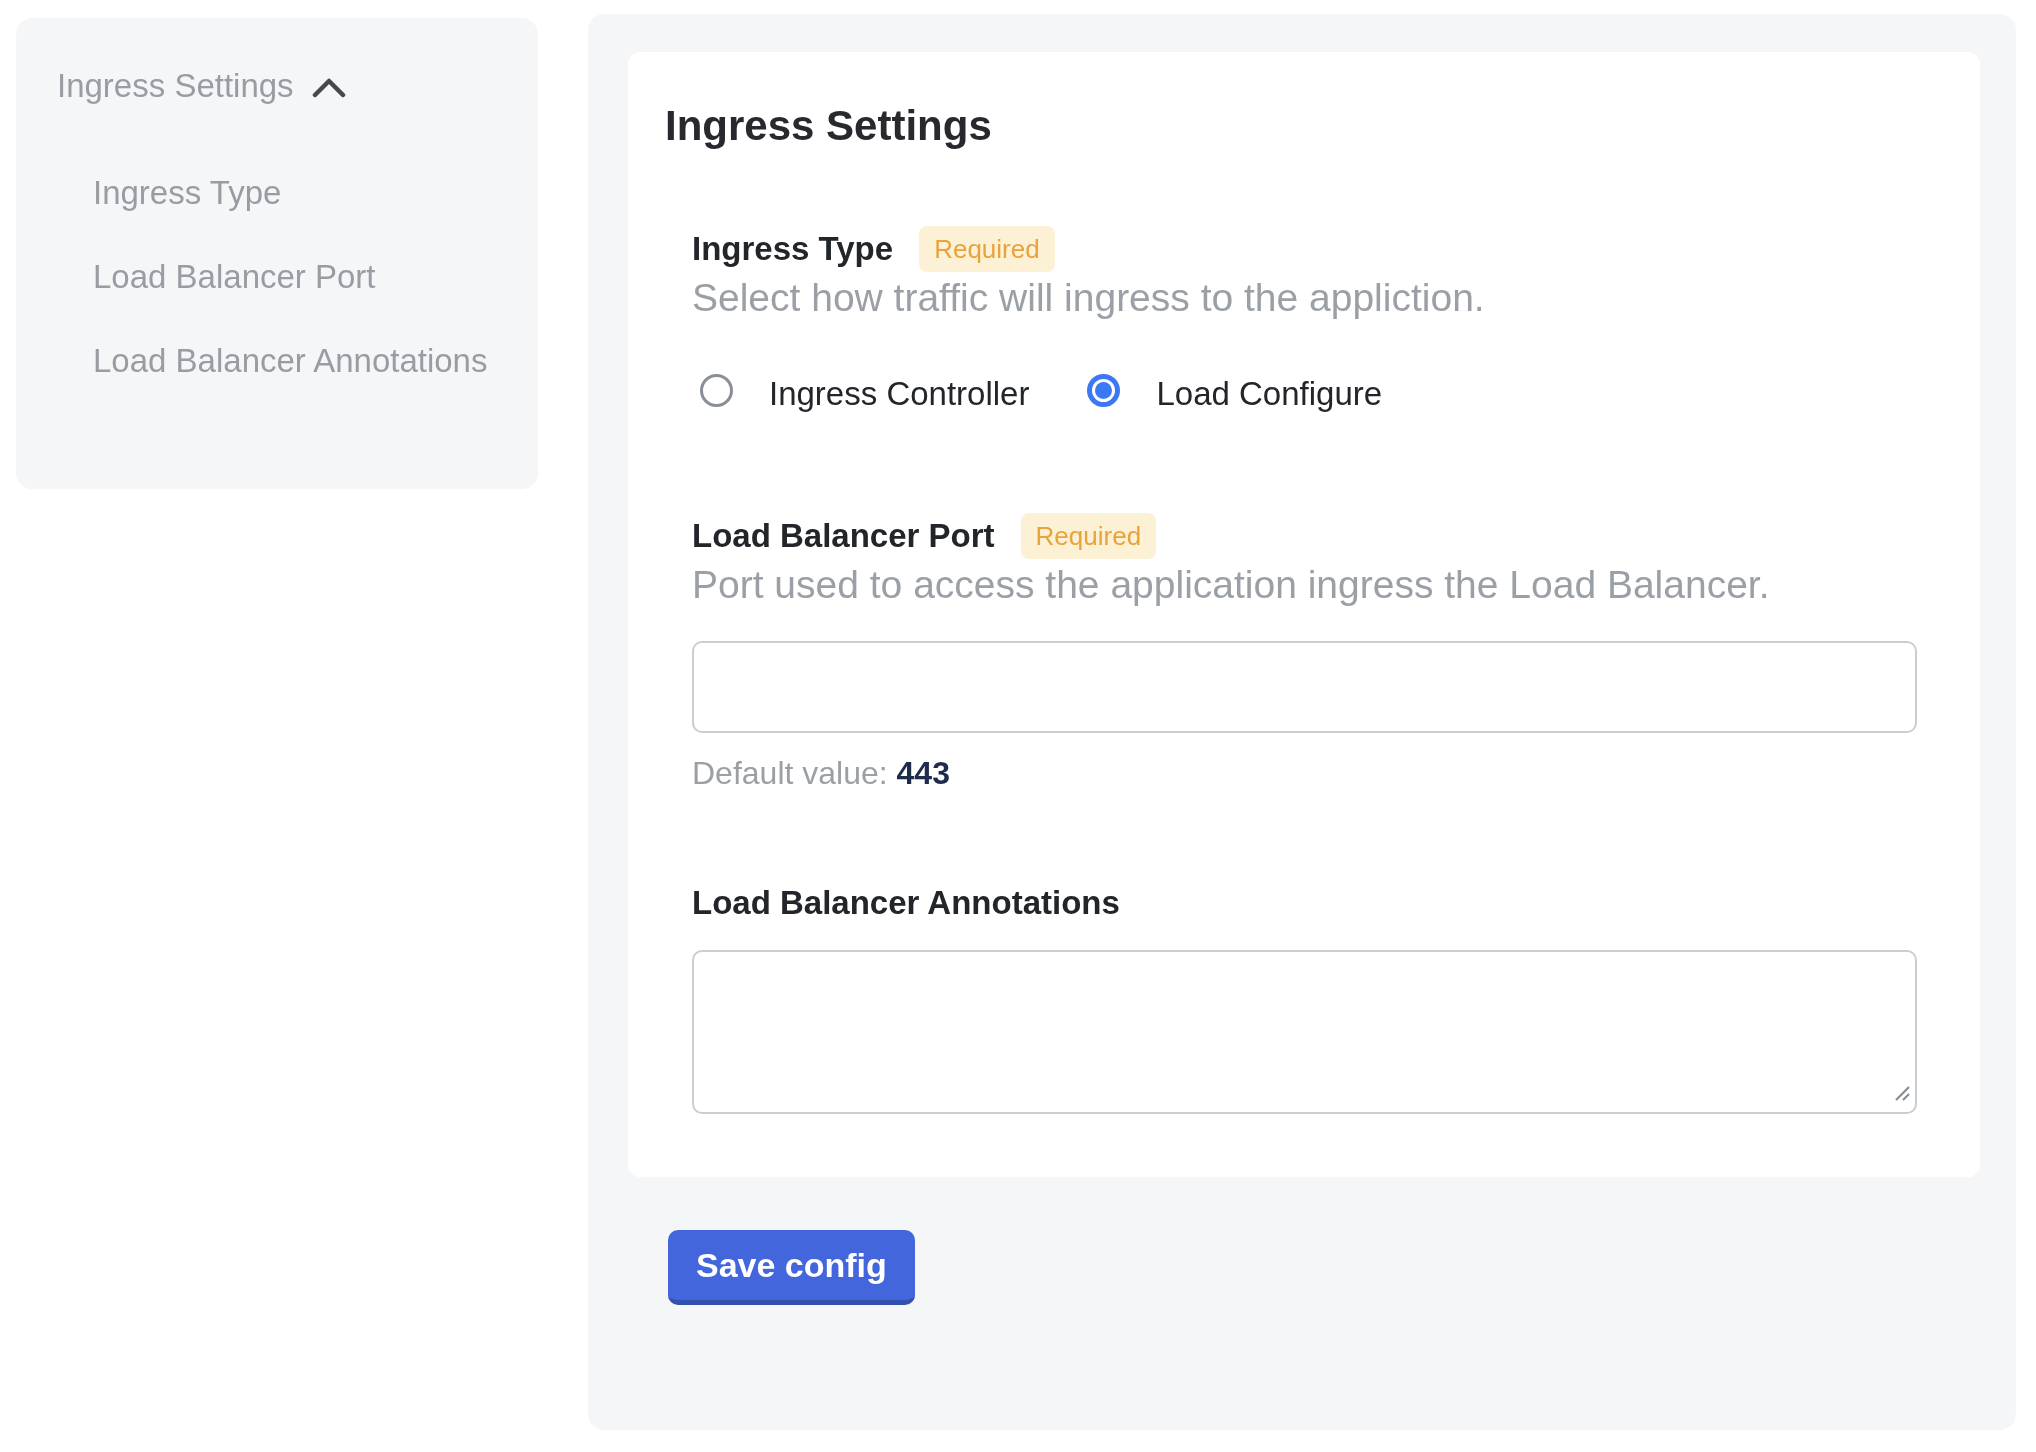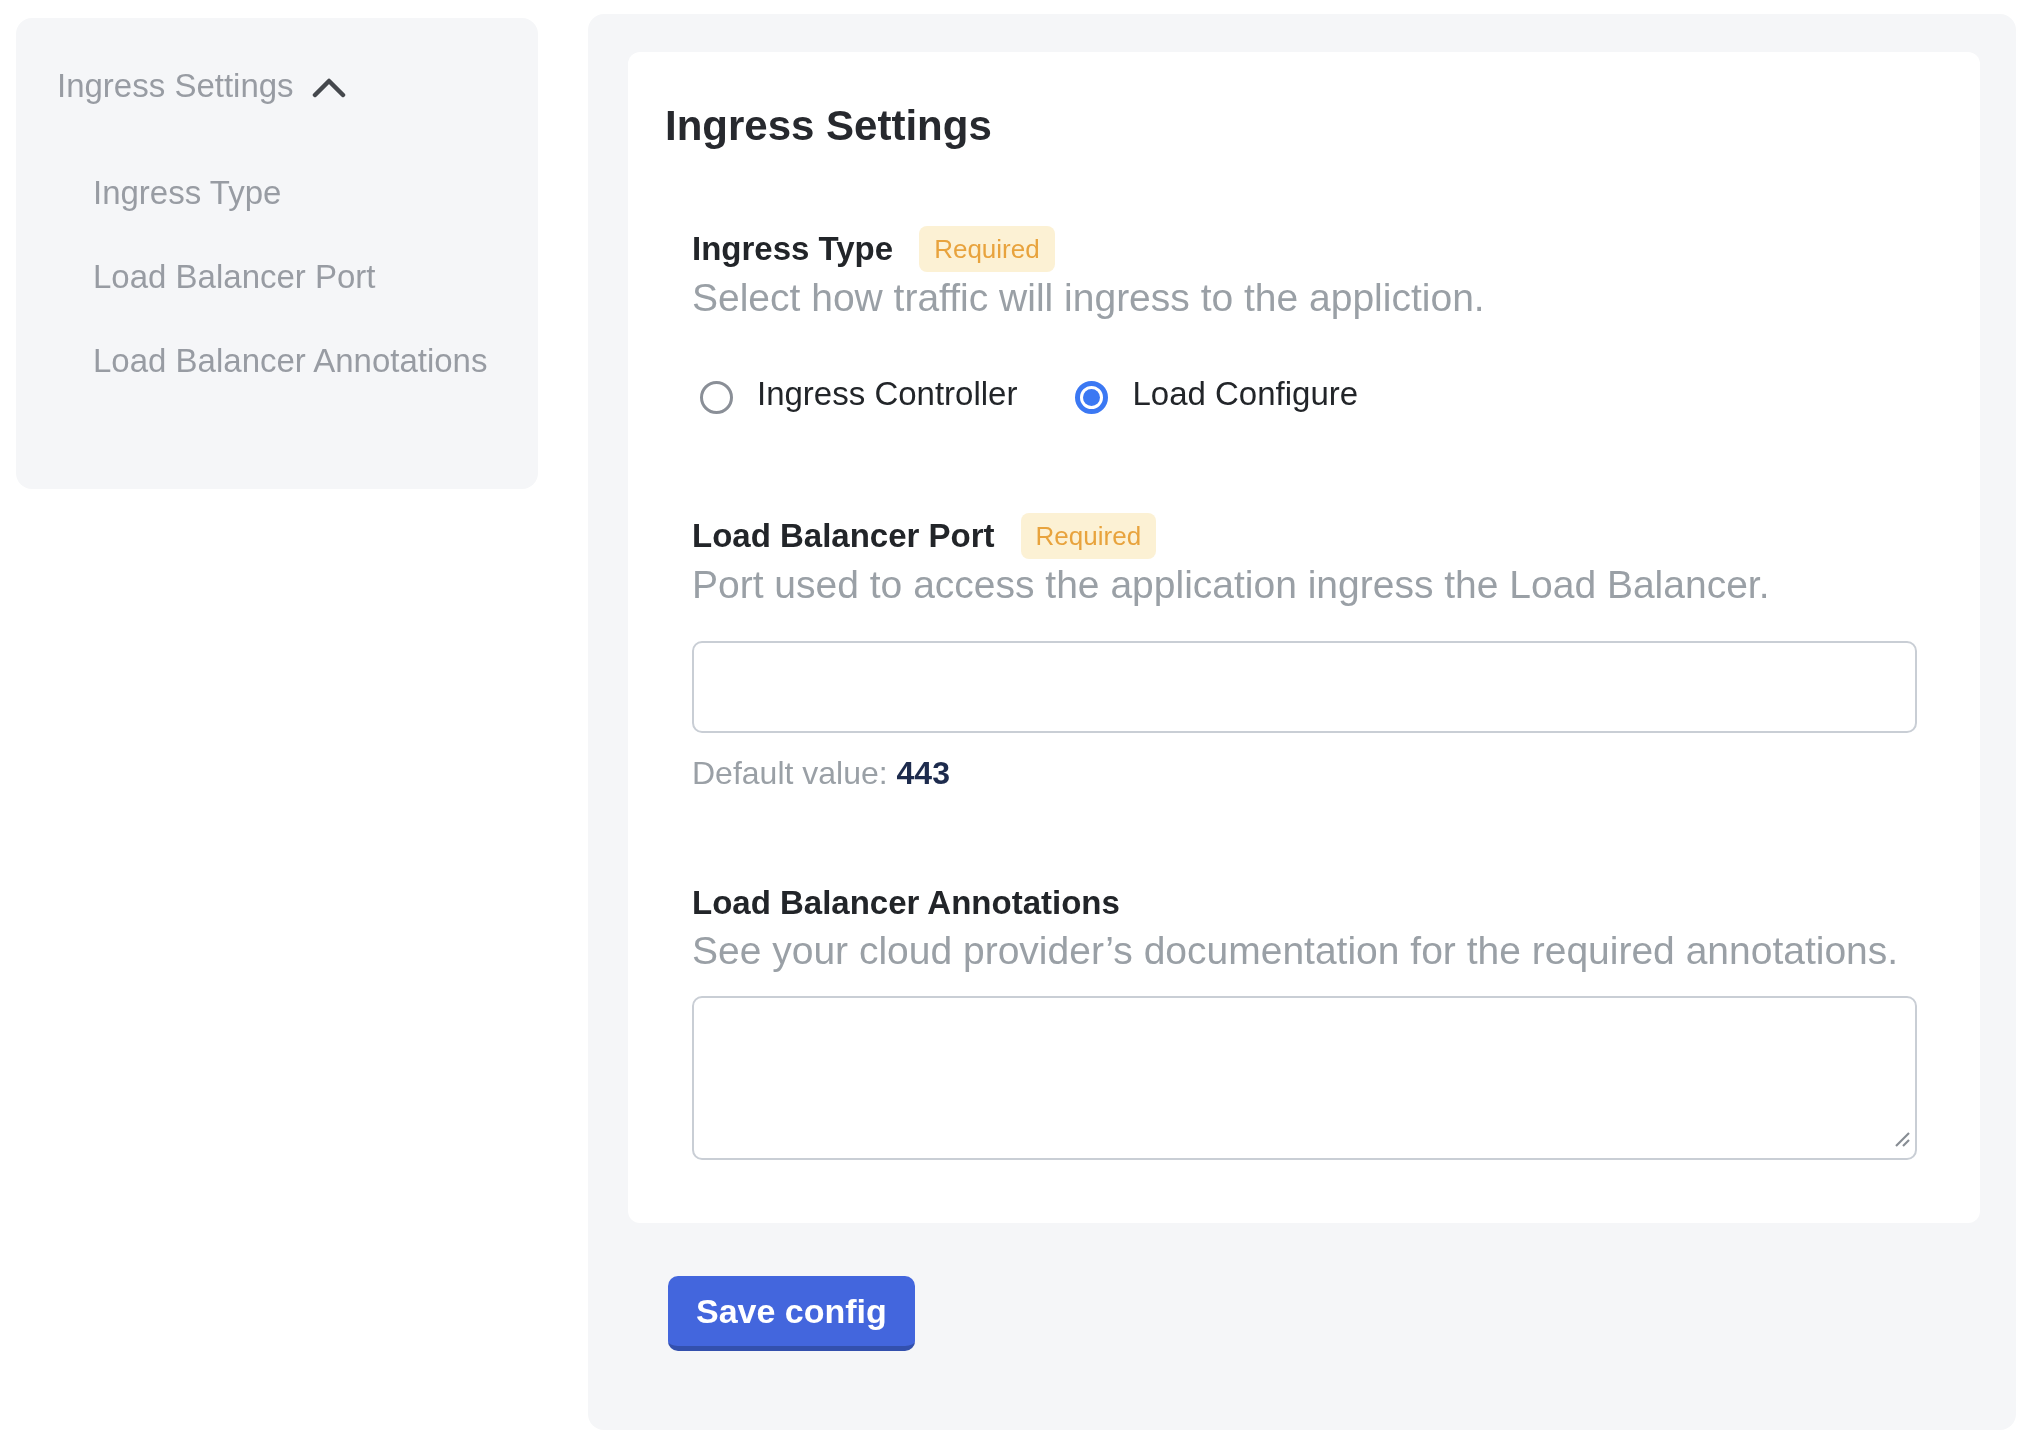--- a/index.html
+++ b/index.html
@@ -92,21 +92,21 @@
   .section-desc{
     margin-top:6px;
     color:var(--muted-text);
     font-size:39px;line-height:40px;
   }
   
   .radio-row{
     display:flex;align-items:center;gap:58px;
     margin-top:56px;margin-left:8px;
   }
-  .radio-option{display:flex;align-items:flex-end;gap:24px;cursor:pointer;}
+  .radio-option{display:flex;align-items:flex-start;gap:36px;cursor:pointer;}
   .radio-circle{
     width:33px;height:33px;border-radius:50%;
     border:3px solid #8a8f97;background:#fff;
     display:flex;align-items:center;justify-content:center;
     flex:0 0 auto;
   }
   .radio-circle.selected{border:5px solid var(--accent-blue);}
   .radio-dot{display:none;width:17px;height:17px;border-radius:50%;background:var(--accent-blue);}
   .radio-circle.selected .radio-dot{display:block;}
   .radio-label{
@@ -222,21 +222,20 @@
       <div class="hint">
         <span>Default value:</span>
         <span class="hint-value">443</span>
       </div>
     </div>
 
     <div class="section section-3">
       <div class="section-heading">
         <span>Load Balancer Annotations</span>
       </div>
-      <div class="section-desc">See your cloud provider’s documentation for the required annotations.</div>
 
       <div class="textarea-wrap">
         <textarea class="text-area" style=""></textarea>
         <span class="resize-handle">
           <svg width="22" height="22" viewBox="0 0 22 22">
             <line x1="6" y1="19" x2="19" y2="6" stroke="#878c93" stroke-width="2.2"></line>
             <line x1="13" y1="19" x2="19" y2="13" stroke="#878c93" stroke-width="2.2"></line>
           </svg>
         </span>
       </div>

